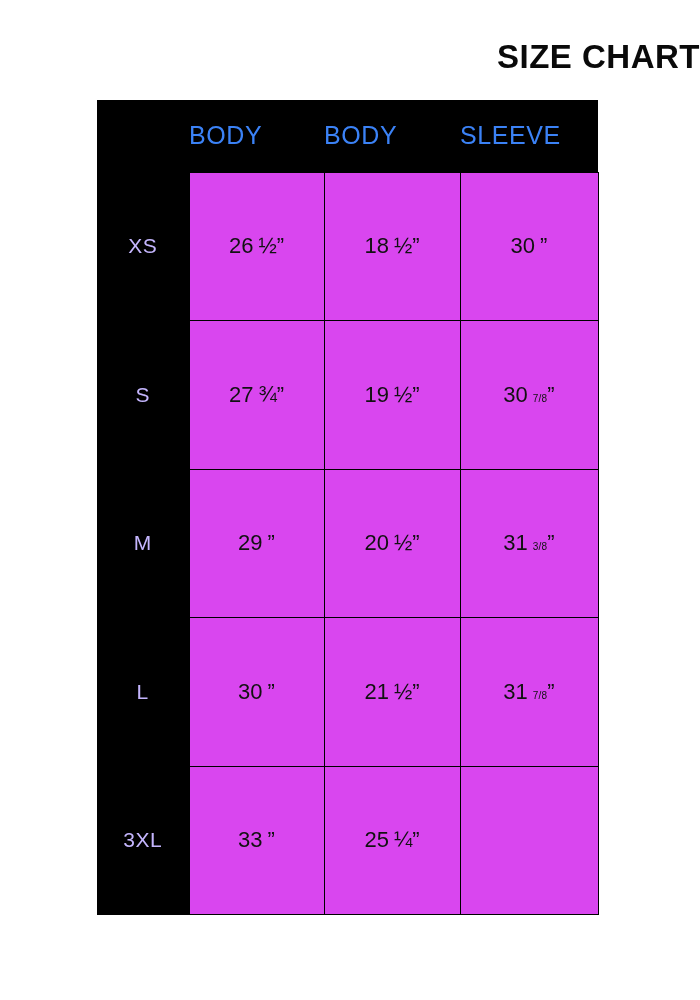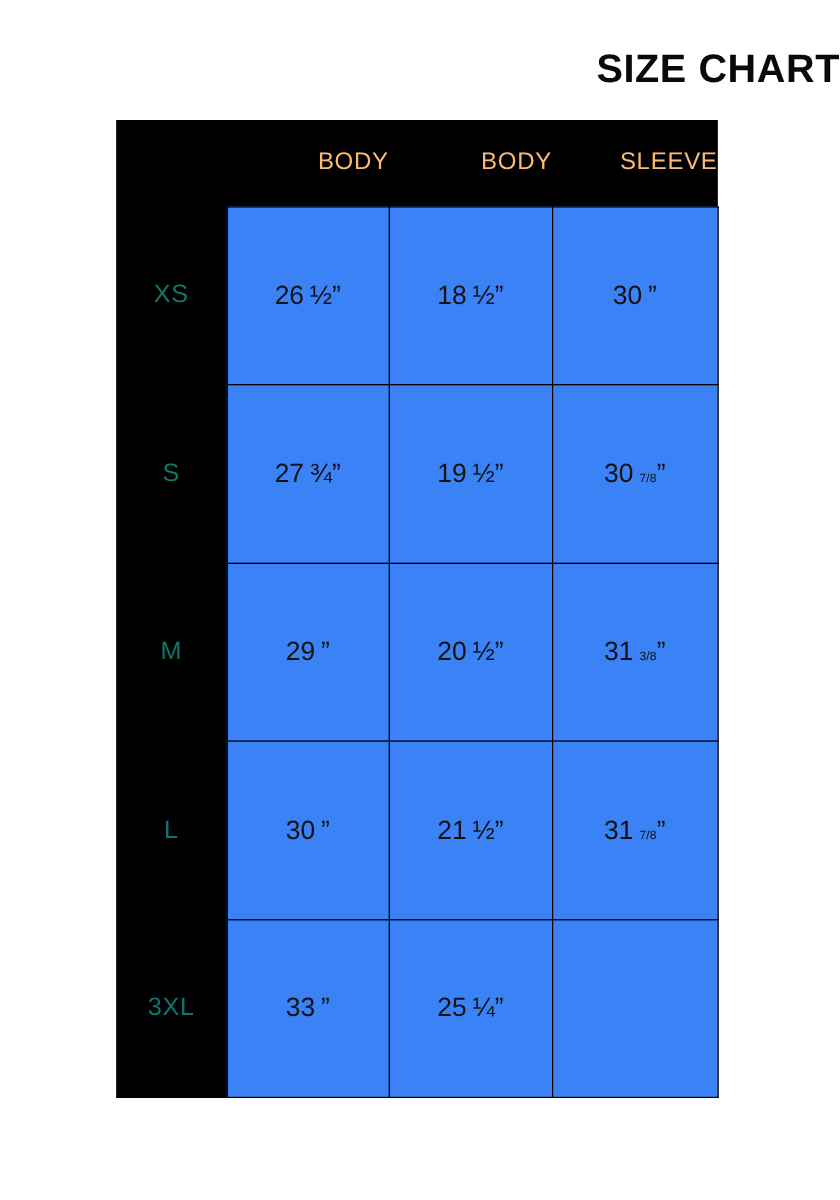--- a/index.html
+++ b/index.html
@@ -61,47 +61,47 @@
   tr.header-row { height: 72px; }
 
   th.corner-cell {
     background: #000000;
     border: none;
     padding: 0;
   }
 
   th.col-head {
     background: #000000;
-    color: #fdba74;
+    color: #3b82f6;
     border: none;
     padding: 0;
-    font-size: 20px;
+    font-size: 25px;
     font-weight: normal;
     letter-spacing: 0.6px;
-    text-align: right;
+    text-align: left;
     vertical-align: middle;
   }
 
   
   tr.data-row { height: 106px; }
 
   td.size-cell {
     background: #000000;
-    color: #0f766e;
+    color: #c4b5fd;
     border: none;
     padding: 0;
     font-size: 21px;
     font-weight: normal;
     letter-spacing: 0.6px;
     text-align: center;
     vertical-align: middle;
   }
 
   td.value-cell {
-    background: #3b82f6;
+    background: #d946ef;
     color: #111111;
     border: 1.5px solid #000000;
     padding: 0;
     font-size: 22px;
     text-align: center;
     vertical-align: middle;
     white-space: nowrap;
   }
 
   

